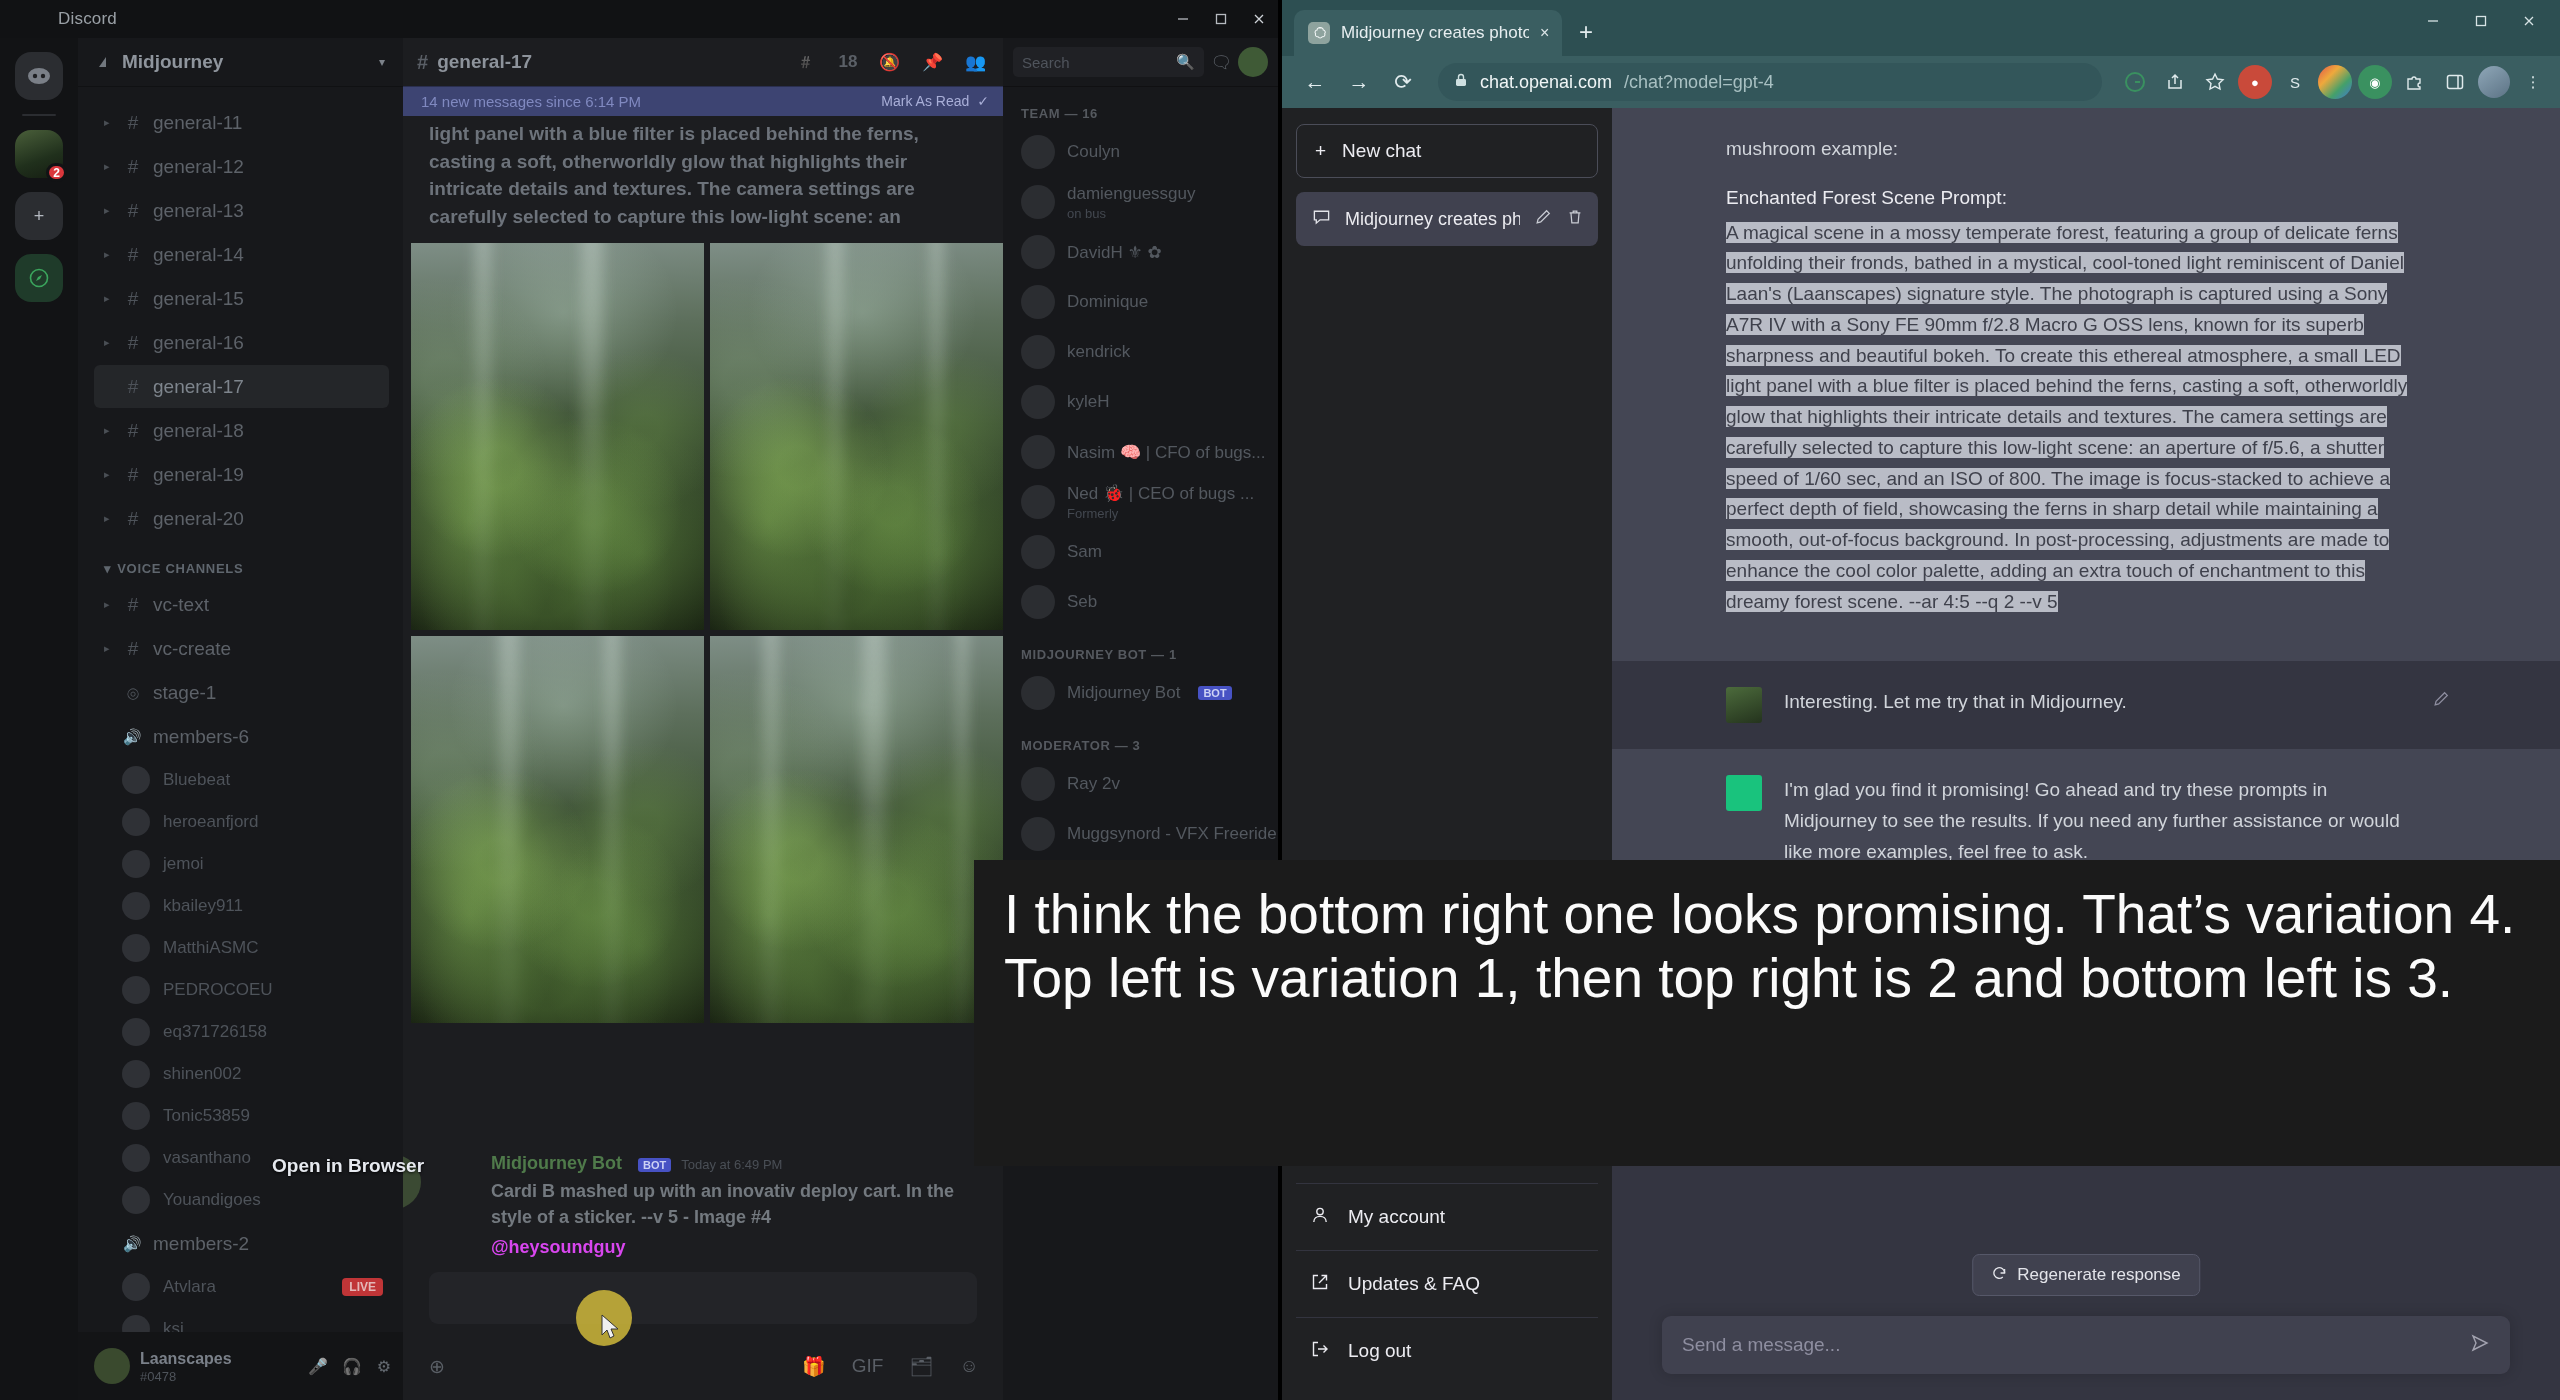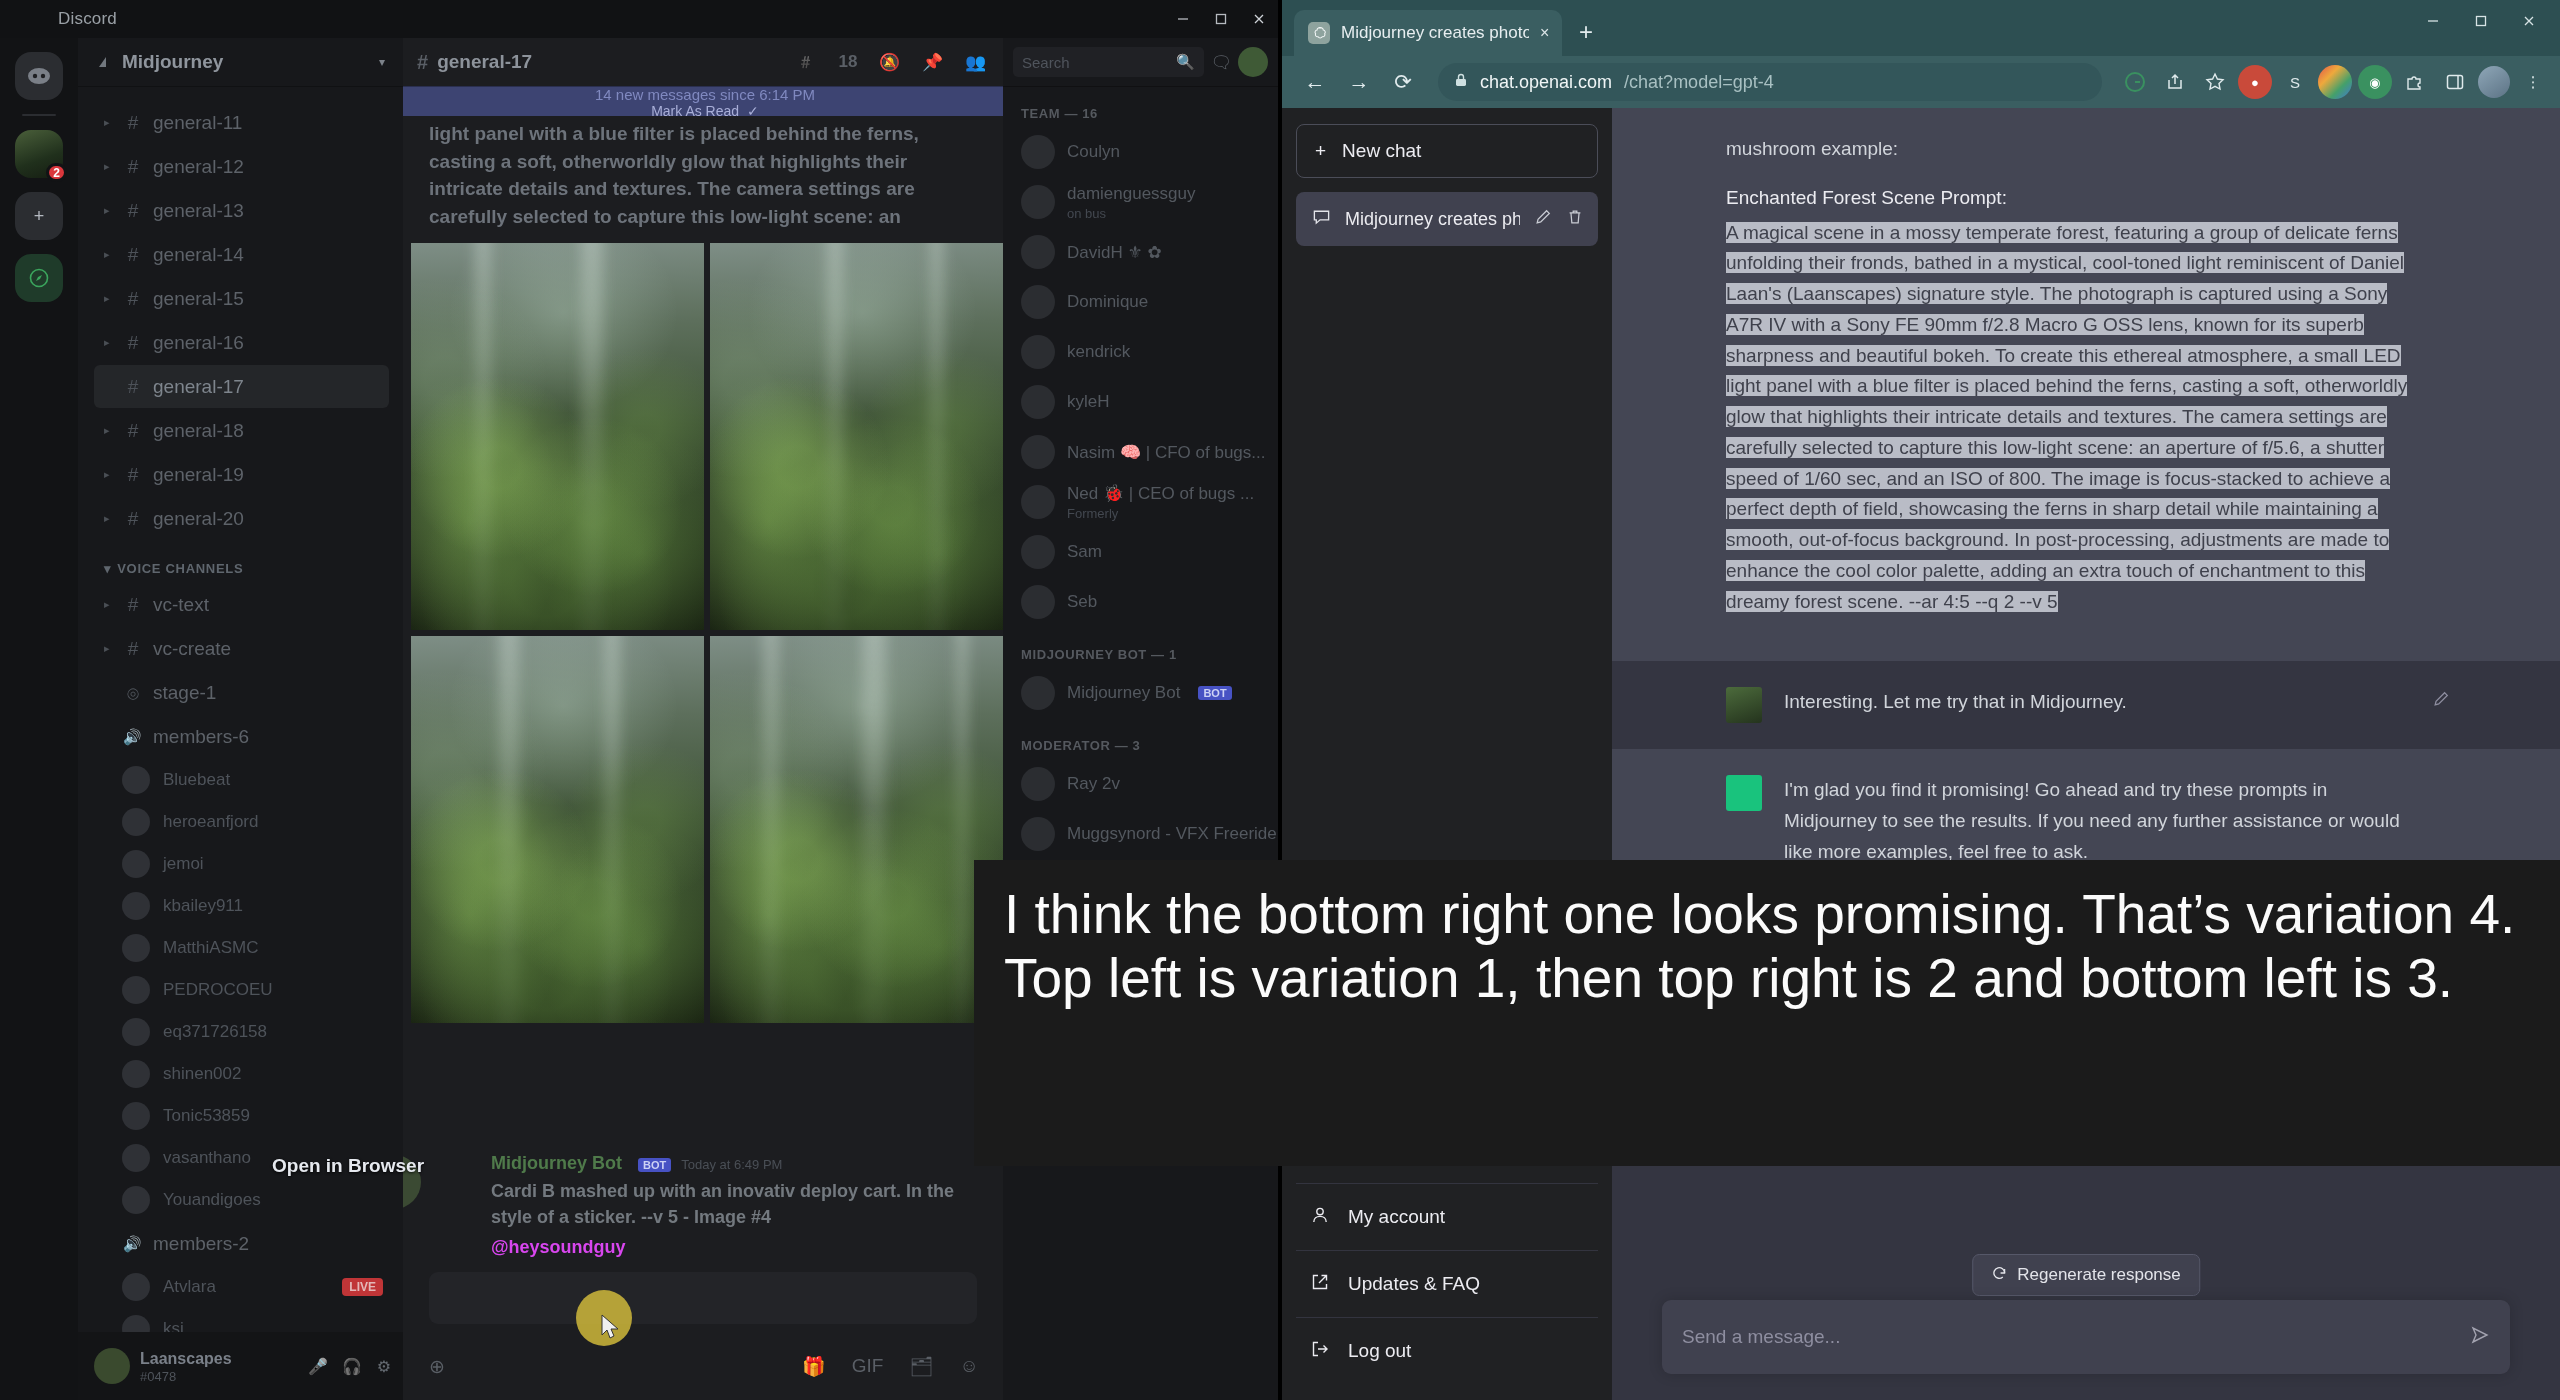--- a/index.html
+++ b/index.html
@@ -107,21 +107,21 @@
   .dc-chanhead {
     height: 48px; display: flex; align-items: center; padding: 0 16px 0 14px;
     color: #8d939b; font-size: 19px; font-weight: bold; gap: 9px;
     box-shadow: 0 1px 0 rgba(0,0,0,.3); position: relative; z-index: 3;
   }
   .dc-chanhead .hash { color: #5a5f66; font-size: 20px; }
   .dc-headicons { margin-left:auto; display:flex; align-items:center; gap: 22px; color:#5b6067; font-size:17px;}
   .dc-newbanner {
     height: 30px; background: #3d4472; display: flex; align-items: center;
     justify-content: space-between; padding: 0 14px 0 18px;
-    color: #8089c0; font-size: 15px; position: relative; z-index: 2; flex-direction: column;
+    color: #8089c0; font-size: 15px; position: relative; z-index: 2;
   }
   .dc-newbanner .right { display:flex; align-items:center; gap:8px; color:#a9afd8; font-size:14px; }
   .dc-msgtext {
     color: #6d737b; font-size: 19px; line-height: 1.45; padding: 4px 24px 0 26px;
     font-weight: bold;
   }
   .dc-imagegrid {
     position: absolute; left: 8px; top: 205px; width: 592px; height: 780px;
     display: grid; grid-template-columns: 1fr 1fr; grid-template-rows: 1fr 1fr; gap: 6px;
   }
@@ -330,21 +330,21 @@
   .gpt-avatar.bot { background: #19c37d; border-radius: 3px; }
   .gpt-edit { position: absolute; right: -4px; top: 2px; color: #8e8ea0; font-size: 17px; }
 
   .gpt-regen {
     position: absolute; left: 50%; transform: translateX(-50%); bottom: 104px;
     border: 1px solid #565869; background: #40414f; border-radius: 7px;
     height: 42px; display: flex; align-items: center; gap: 10px; padding: 0 18px;
     color: #e3e4ea; font-size: 17px; white-space: nowrap;
   }
   .gpt-composer {
-    position: absolute; left: 50px; right: 50px; bottom: 26px; height: 74px;
+    position: absolute; left: 50px; right: 50px; bottom: 26px; height: 58px;
     background: #40414f; border-radius: 9px; box-shadow: 0 0 14px rgba(0,0,0,.18);
     display: flex; align-items: center; padding: 0 20px;
   }
   .gpt-placeholder { color: #8e8ea0; font-size: 19px; flex: 1; }
   .gpt-send { color: #a3a3b0; font-size: 19px; }
 
   
   .caption {
     position: absolute; left: 974px; top: 860px; width: 1586px; height: 306px;
     background: #1b1b1b; z-index: 60;

